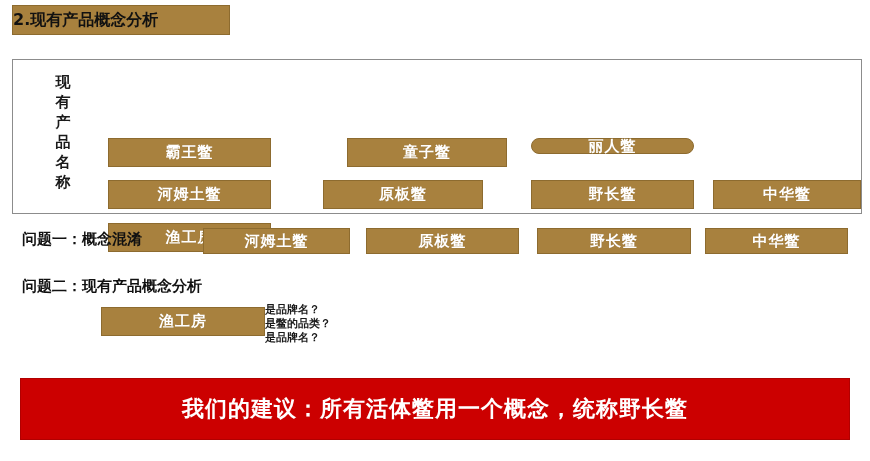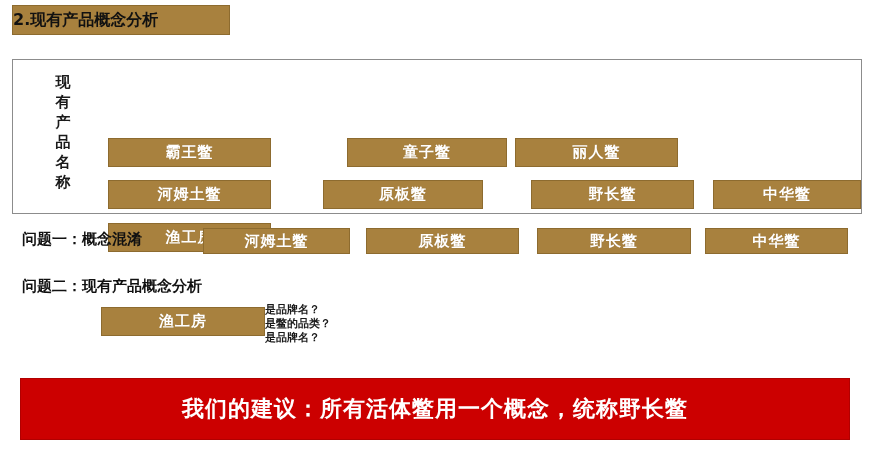--- a/index.html
+++ b/index.html
@@ -139,21 +139,21 @@
     <span>现</span>
     <span>有</span>
     <span>产</span>
     <span>品</span>
     <span>名</span>
     <span>称</span>
   </div>
 
   <div class="chip" style="left: 95px; top: 78px; width: 163px; height: 29px;">霸王鳖</div>
   <div class="chip" style="left: 310px; top: 78px; width: 160px; height: 29px; margin-left: 24px;">童子鳖</div>
-  <div class="chip" style="left: 502px; top: 78px; width: 163px; height: 29px;">丽人鳖</div>
+  <div class="chip" style="left: 518px; top: 78px; width: 163px; height: 16px; border-radius: 13px;">丽人鳖</div>
   <div class="chip" style="left: 95px; top: 120px; width: 163px; height: 29px;">河姆土鳖</div>
   <div class="chip" style="left: 310px; top: 120px; width: 160px; height: 29px;">原板鳖</div>
   <div class="chip" style="left: 518px; top: 120px; width: 163px; height: 29px;">野长鳖</div>
   <div class="chip" style="left: 700px; top: 120px; width: 148px; height: 29px;">中华鳖</div>
   <div class="chip" style="left: 95px; top: 163px; width: 163px; height: 29px;">渔工房</div>
 </div>
 
 <div class="problem-label" id="q1-label">问题一：概念混淆</div>
 
 <div class="chip q1-chip" style="left: 203px; top: 228px; width: 147px;">河姆土鳖</div>

